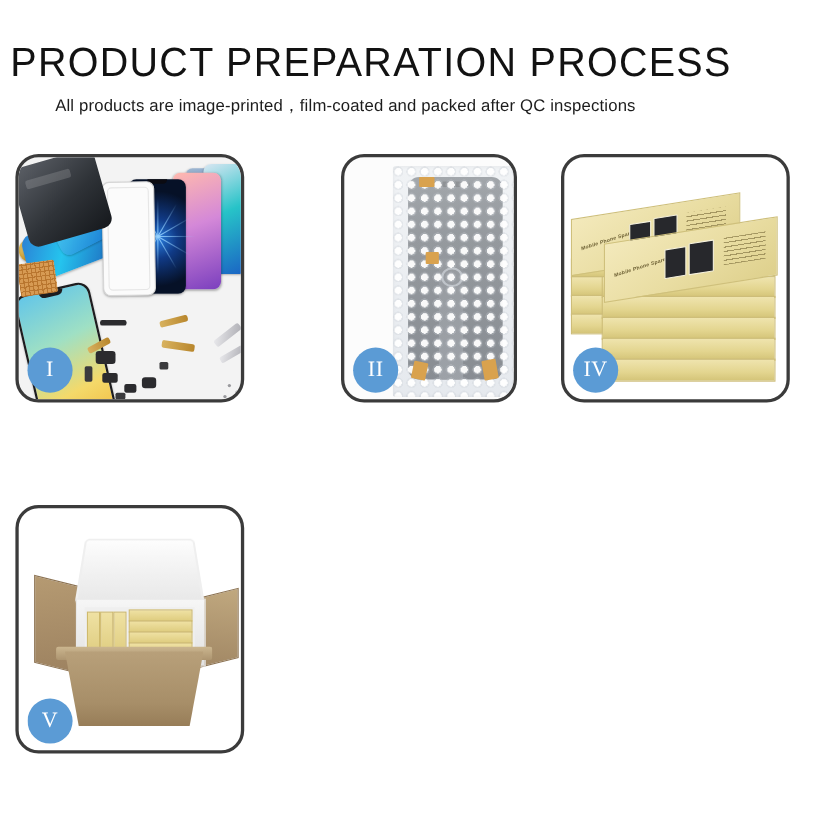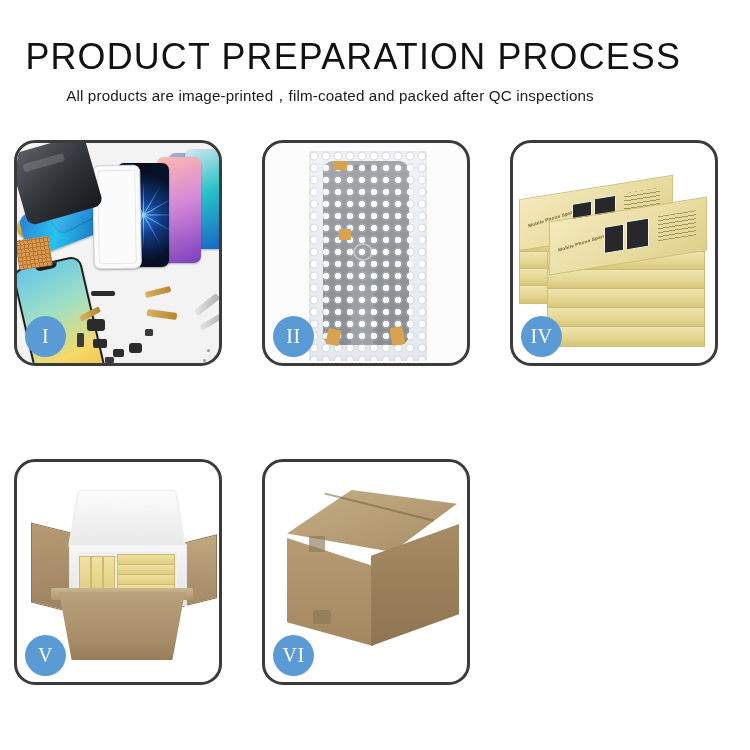--- a/index.html
+++ b/index.html
@@ -18,21 +18,21 @@
   .page {
     position: relative;
     width: 750px;
     height: 750px;
     box-sizing: border-box;
   }
 
   
   .header {
     position: absolute;
-    left: 16px;
+    left: 0;
     top: 38px;
     width: 628px;
     text-align: center;
   }
   .title {
     font-family: "Liberation Sans", sans-serif;
     font-size: 37px;
     font-weight: 400;
     letter-spacing: 1.2px;
     color: #121212;
@@ -241,21 +241,21 @@
     border-radius: 50%;
     background: #9a9a9e;
   }
   .tool {
     position: absolute;
     background: linear-gradient(135deg,#e9e9ec,#aeaeb4);
     border-radius: 2px;
   }
 
   
-  .p2 { background: #fcfcfc; }
+  .p2 { background: #fcfcfc; margin-left: 48px; }
   .bubblewrap {
     position: absolute;
     left: 44px; top: 8px;
     width: 118px; height: 210px;
     background:
       radial-gradient(circle at 5px 5px, rgba(255,255,255,.95) 0 3.2px, rgba(200,205,212,.30) 3.4px 4.6px, rgba(0,0,0,0) 4.8px)
       0 0 / 12px 12px,
       linear-gradient(180deg, rgba(232,236,240,.6), rgba(214,220,228,.6));
     border-radius: 3px;
     z-index: 12;
@@ -600,26 +600,15 @@
           <div class="v-ybox" style="left:40px;top:12px;width:56px;height:9px;"></div>
           <div class="v-ybox" style="left:40px;top:22px;width:56px;height:9px;"></div>
           <div class="v-ybox" style="left:40px;top:32px;width:56px;height:9px;"></div>
         </div>
         <div class="v-cartonlip"></div>
         <div class="v-cartonbody"></div>
       </div>
       <div class="badge">V</div>
     </div>
 
-    <div class="panel p6">
-      <div class="panel-inner">
-        <div class="vi-top"></div>
-        <div class="vi-left"></div>
-        <div class="vi-right"></div>
-        <div class="vi-seam" style="left:58px;top:44px;width:112px;height:2px;transform:rotate(14deg);"></div>
-        <div class="vi-tape" style="left:44px;top:74px;width:16px;height:16px;"></div>
-        <div class="vi-tape" style="left:48px;top:148px;width:18px;height:14px;"></div>
-      </div>
-      <div class="badge">VI</div>
-    </div>
 
   </div>
 </div>
 
 </body></html>

